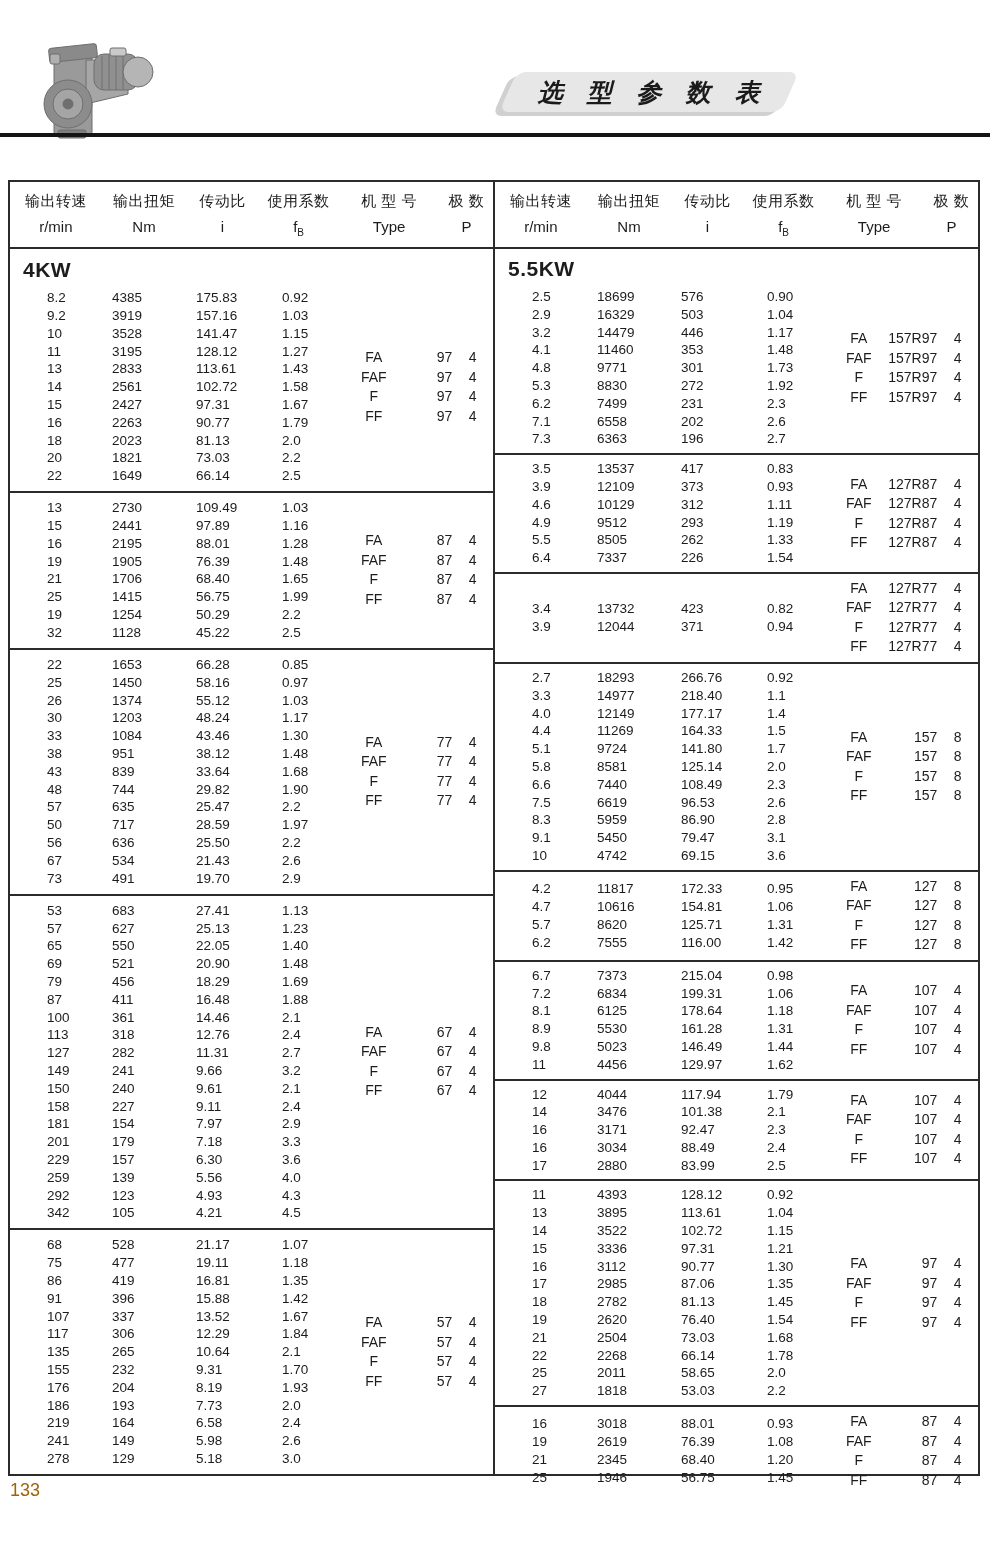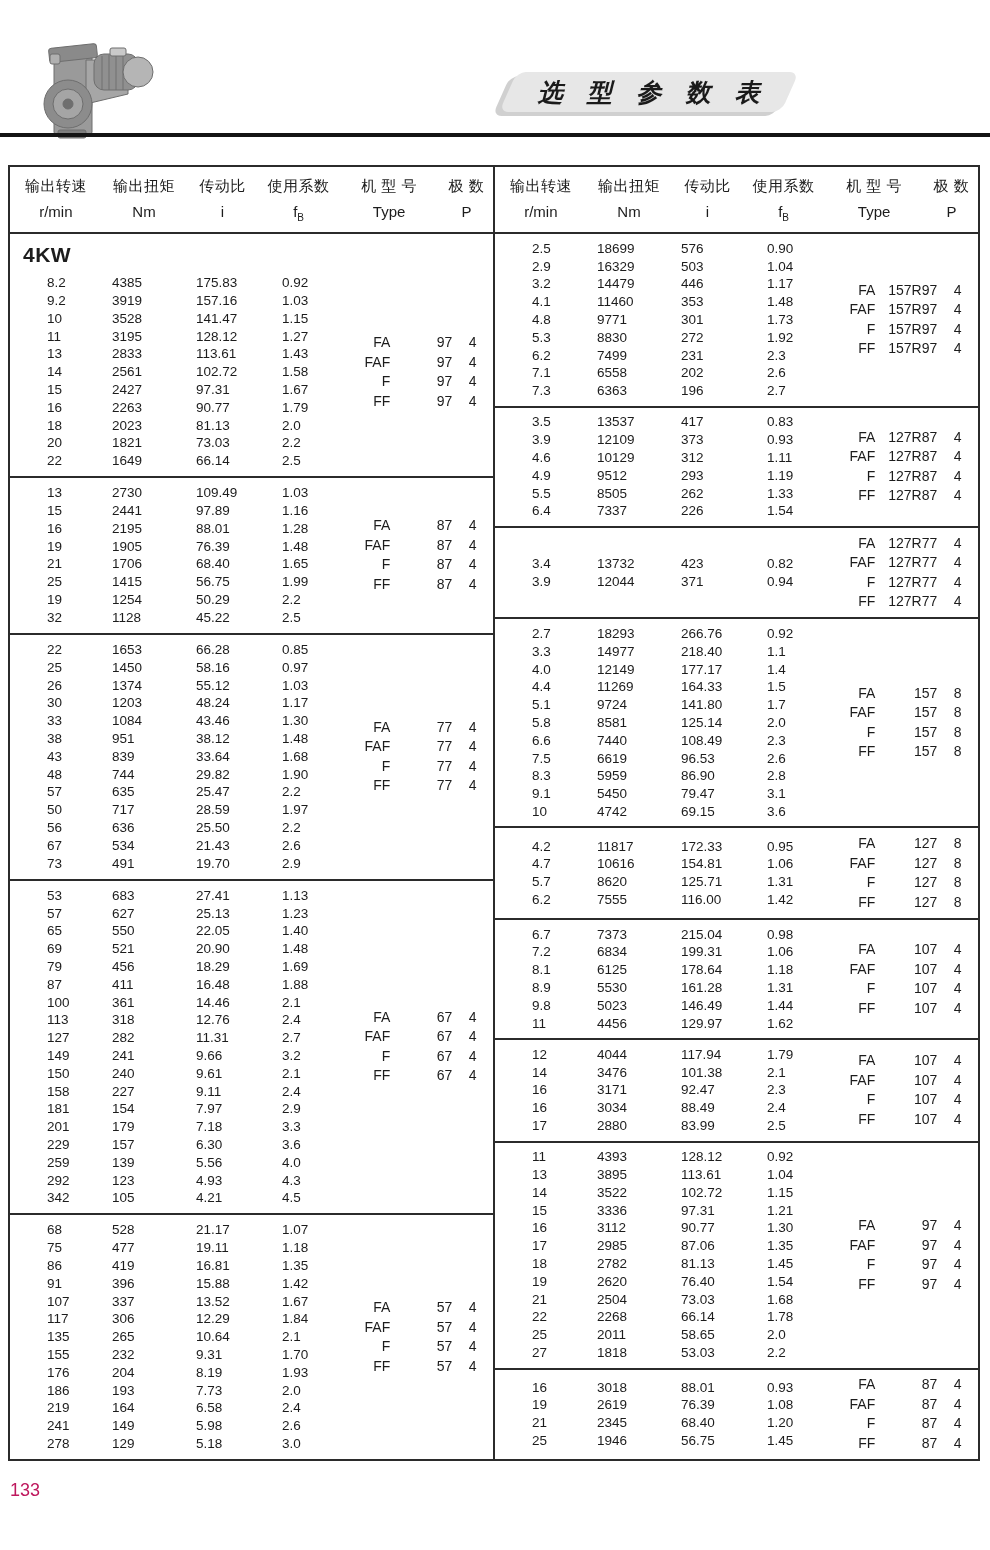--- a/index.html
+++ b/index.html
@@ -15,21 +15,21 @@
           box-shadow:-5px 4px 0 rgba(120,120,120,0.35);
           display:flex;align-items:center;justify-content:center;}
   .banner .banner-text{transform:skewX(24deg);font-size:25px;font-weight:bold;
           font-style:italic;letter-spacing:9px;color:#1a1a1a;white-space:nowrap;
           font-family:"Liberation Serif",serif;padding-left:9px;}
 
   
   .rule{position:absolute;left:0;top:133px;width:990px;height:4px;background:#141414;}
 
   
-  .table{position:absolute;left:8px;top:165px;width:972px;height:1296px;
+  .table{position:absolute;left:8px;top:180px;width:972px;height:1296px;
          border:2px solid #2b2b2b;box-sizing:border-box;display:flex;}
   .half{flex:1 1 50%;min-width:0;display:flex;flex-direction:column;}
   .half + .half{border-left:2px solid #2b2b2b;}
 
   .hdr{display:grid;grid-template-columns:19% 17.5% 15% 16.5% 21% 11%;
        align-items:start;border-bottom:2px solid #2b2b2b;padding:10px 0 9px 0;
        flex:0 0 auto;}
   .hcell{text-align:center;}
   .hlabel{font-size:15px;letter-spacing:0.5px;white-space:nowrap;}
   .hunit{font-size:15px;margin-top:7px;}
@@ -42,25 +42,25 @@
 
   .binner{display:flex;align-items:center;}
   .rows{flex:0 0 69%;padding-left:37px;box-sizing:border-box;}
   .row{display:grid;grid-template-columns:65px 84px 86px 60px;
        line-height:17.8px;font-size:13.5px;}
   .cell{text-align:left;white-space:nowrap;}
 
   .types{flex:1 1 auto;padding-left:14px;box-sizing:border-box;}
   .tline{display:grid;grid-template-columns:33px 62px 1fr;line-height:19.5px;
          font-size:14px;}
-  .tprefix{text-align:right;}
+  .tprefix{text-align:center;}
   .tmodel{text-align:right;white-space:nowrap;}
   .tp{text-align:center;max-width:52px;}
 
-  .pageno{position:absolute;left:10px;top:1480px;font-size:18px;color:#be185d;}
+  .pageno{position:absolute;left:10px;top:1480px;font-size:18px;color:#a16207;}
 </style>
 </head>
 <body>
 
 <div class="page">
 
   <svg class="motor" width="140" height="110" viewBox="0 0 140 110">
     <g stroke="#6e6e6e" stroke-width="1">
       <rect x="30" y="20" width="38" height="84" rx="4" fill="#9a9a9a"></rect>
       <rect x="25" y="14" width="48" height="14" rx="3" fill="#8a8a8a" transform="rotate(-6 49 21)"></rect>
@@ -655,20 +655,21 @@
           <div class="hcell">
             <div class="hlabel">机 型 号</div>
             <div class="hunit">Type</div>
           </div>
           <div class="hcell">
             <div class="hlabel">极 数</div>
             <div class="hunit">P</div>
           </div>
         </div>
         <div class="block">
+          <div class="power">5.5KW</div>
           <div class="binner">
             <div class="rows">
               <div class="row">
                 <span class="cell">2.5</span>
                 <span class="cell">18699</span>
                 <span class="cell">576</span>
                 <span class="cell">0.90</span>
               </div>
               <div class="row">
                 <span class="cell">2.9</span>

